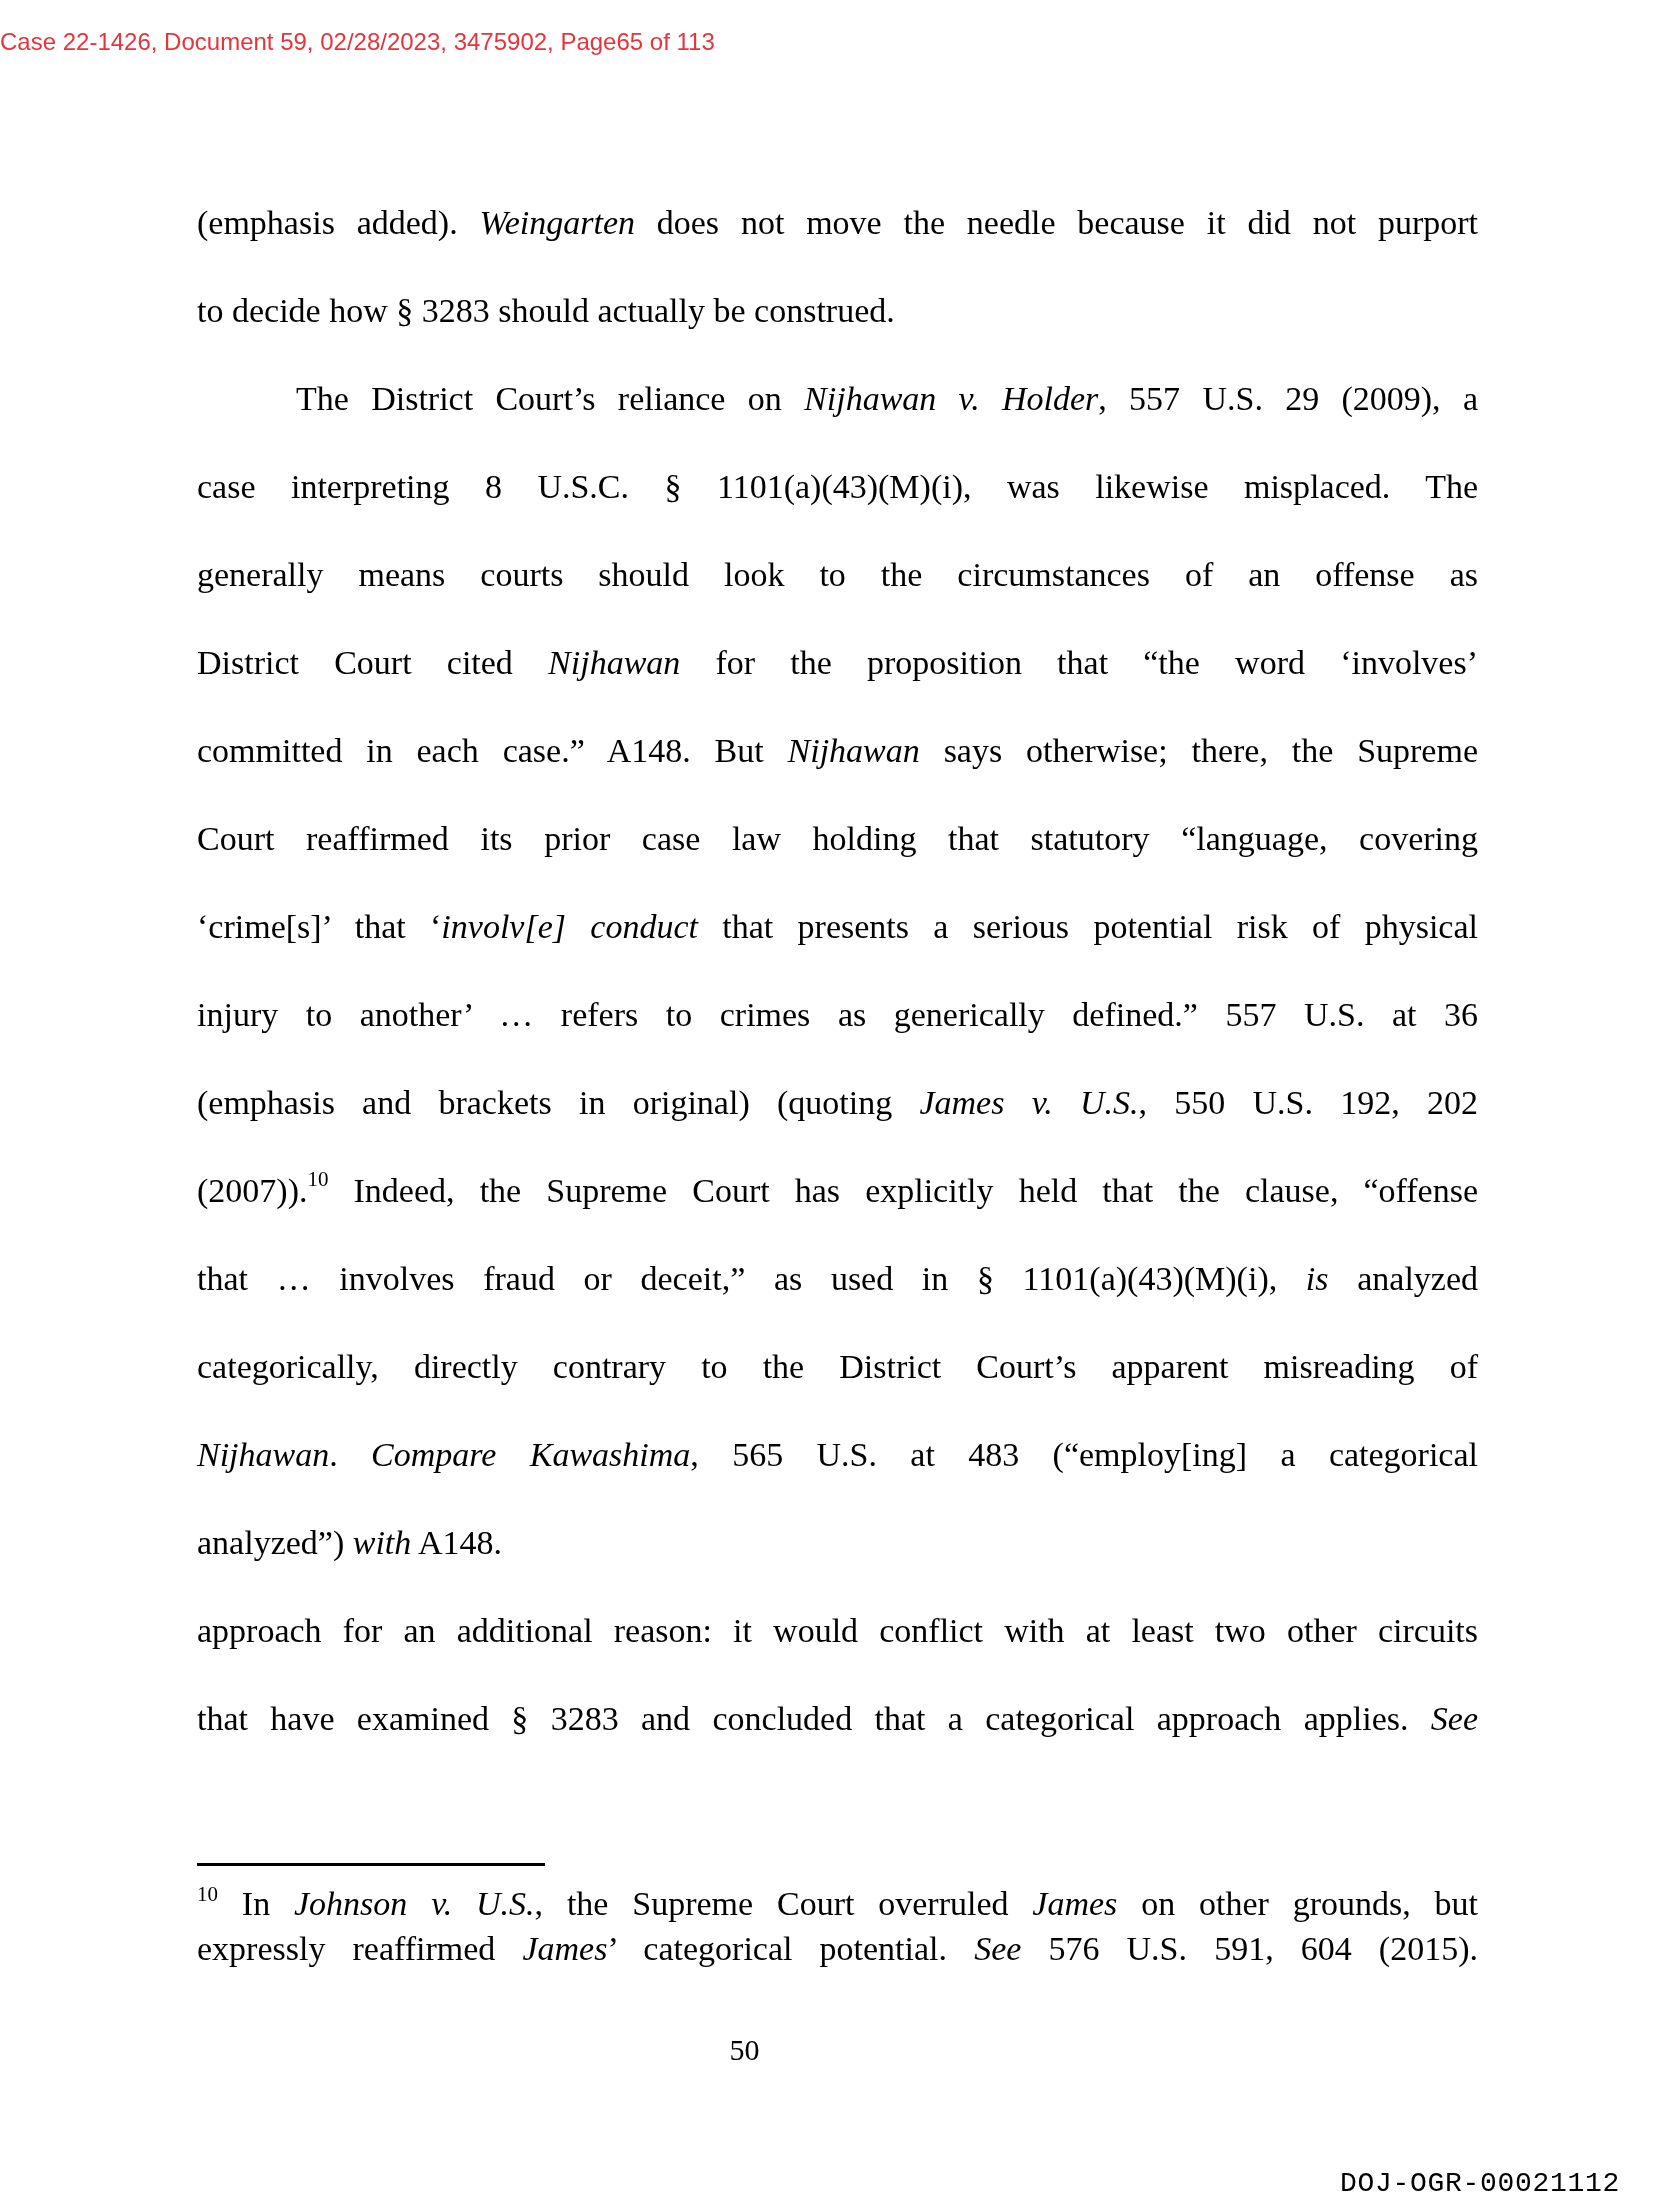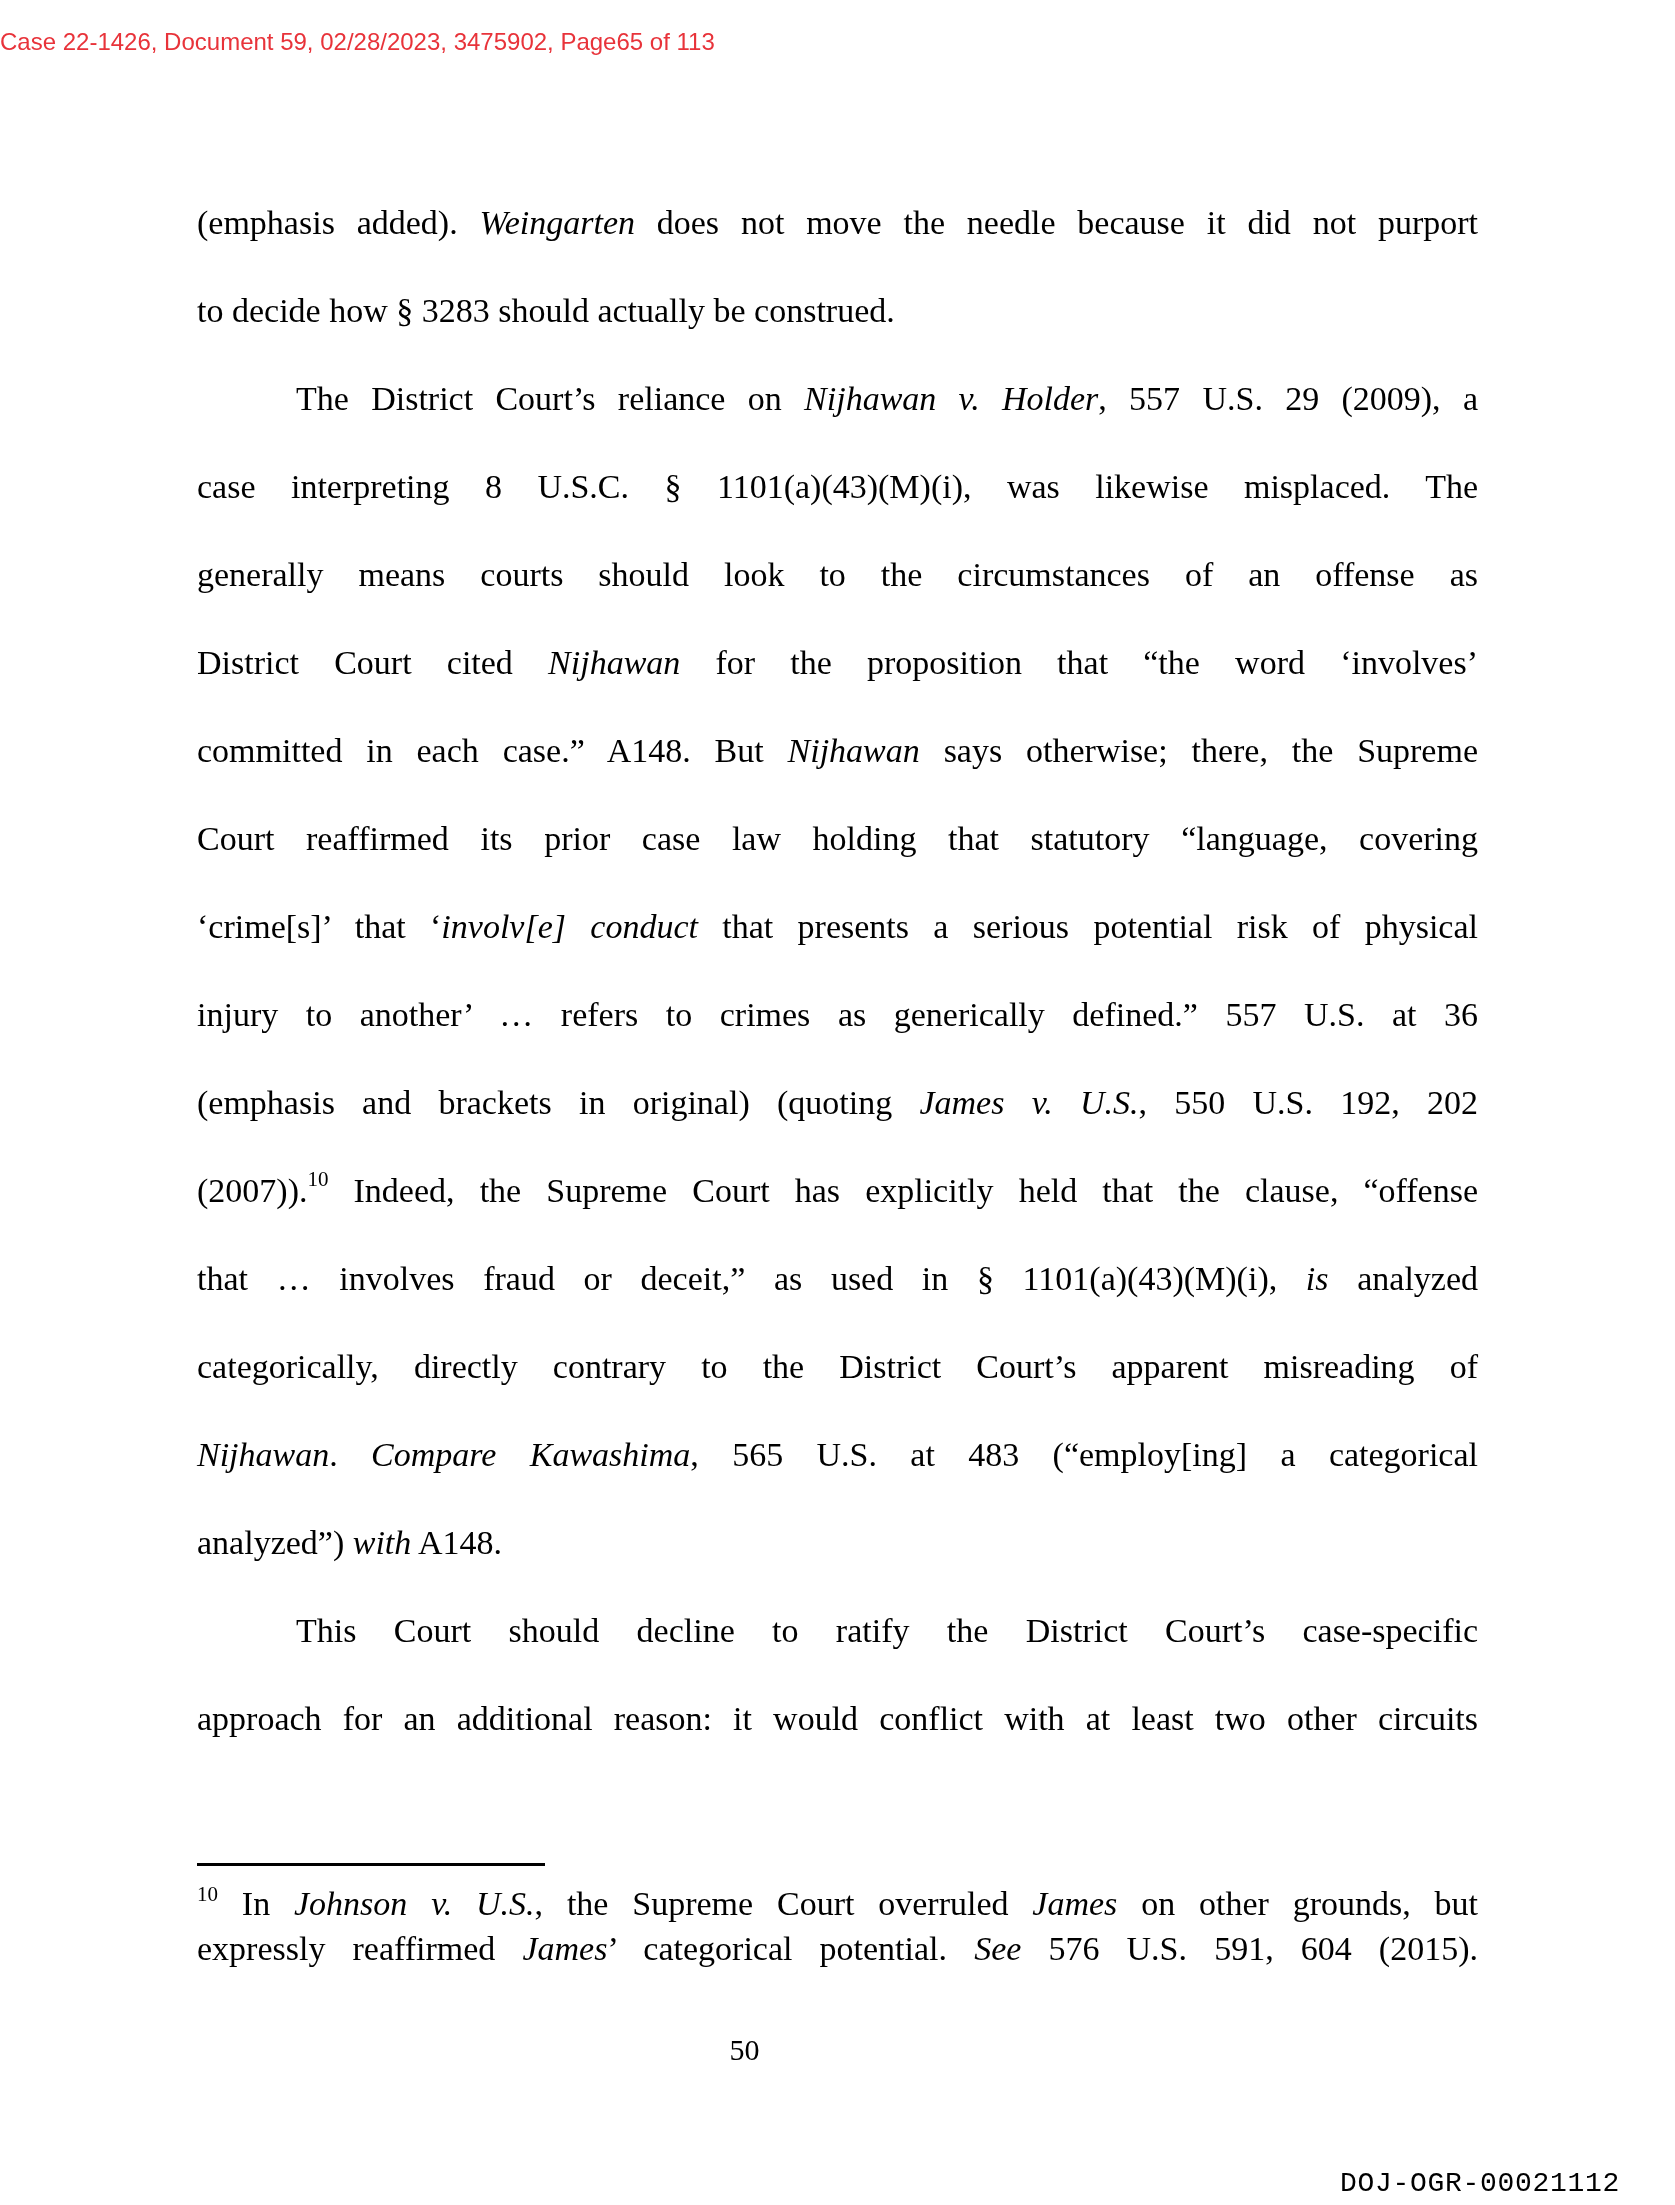--- a/index.html
+++ b/index.html
@@ -100,22 +100,22 @@
     <div class="line justify"><span>committed in each case.” A148.  But </span><i>Nijhawan</i><span> says otherwise; there, the Supreme</span></div>
     <div class="line justify"><span>Court reaffirmed its prior case law holding that statutory “language, covering</span></div>
     <div class="line justify"><span>‘crime[s]’ that ‘</span><i>involv[e] conduct</i><span> that presents a serious potential risk of physical</span></div>
     <div class="line justify"><span>injury to another’ … refers to crimes as generically defined.”  557 U.S. at 36</span></div>
     <div class="line justify"><span>(emphasis and brackets in original) (quoting </span><i>James v. U.S.</i><span>, 550 U.S. 192, 202</span></div>
     <div class="line justify"><span>(2007)).</span><sup>10</sup><span>  Indeed, the Supreme Court has explicitly held that the clause, “offense</span></div>
     <div class="line justify"><span>that … involves fraud or deceit,” as used in § 1101(a)(43)(M)(i), </span><i>is</i><span> analyzed</span></div>
     <div class="line justify"><span>categorically, directly contrary to the District Court’s apparent misreading of</span></div>
     <div class="line justify"><i>Nijhawan</i><span>.  </span><i>Compare Kawashima</i><span>, 565 U.S. at 483 (“employ[ing] a categorical</span></div>
     <div class="line justify last"><span>analyzed”) </span><i>with</i><span> A148.</span></div>
-    <div class="line justify indent"><span>This Court should decline to ratify the District Court’s case-specific</span></div>
     <div class="line justify"><span>approach for an additional reason: it would conflict with at least two other circuits</span></div>
+    <div class="line justify"><span>that have examined § 3283 and concluded that a categorical approach applies.  </span><i>See</i></div>
   </div>
 
 <div class="footnote-rule"></div>
 
 <div class="footnotes" id="footnotes">
     <div class="fn-line justify"><sup>10</sup><span> In </span><i>Johnson v. U.S.</i><span>, the Supreme Court overruled </span><i>James</i><span> on other grounds, but</span></div>
     <div class="fn-line justify last"><span>expressly reaffirmed </span><i>James</i><span>’ categorical potential.  </span><i>See</i><span> 576 U.S. 591, 604 (2015).</span></div>
   </div>
 
 <div class="page-number">50</div>

